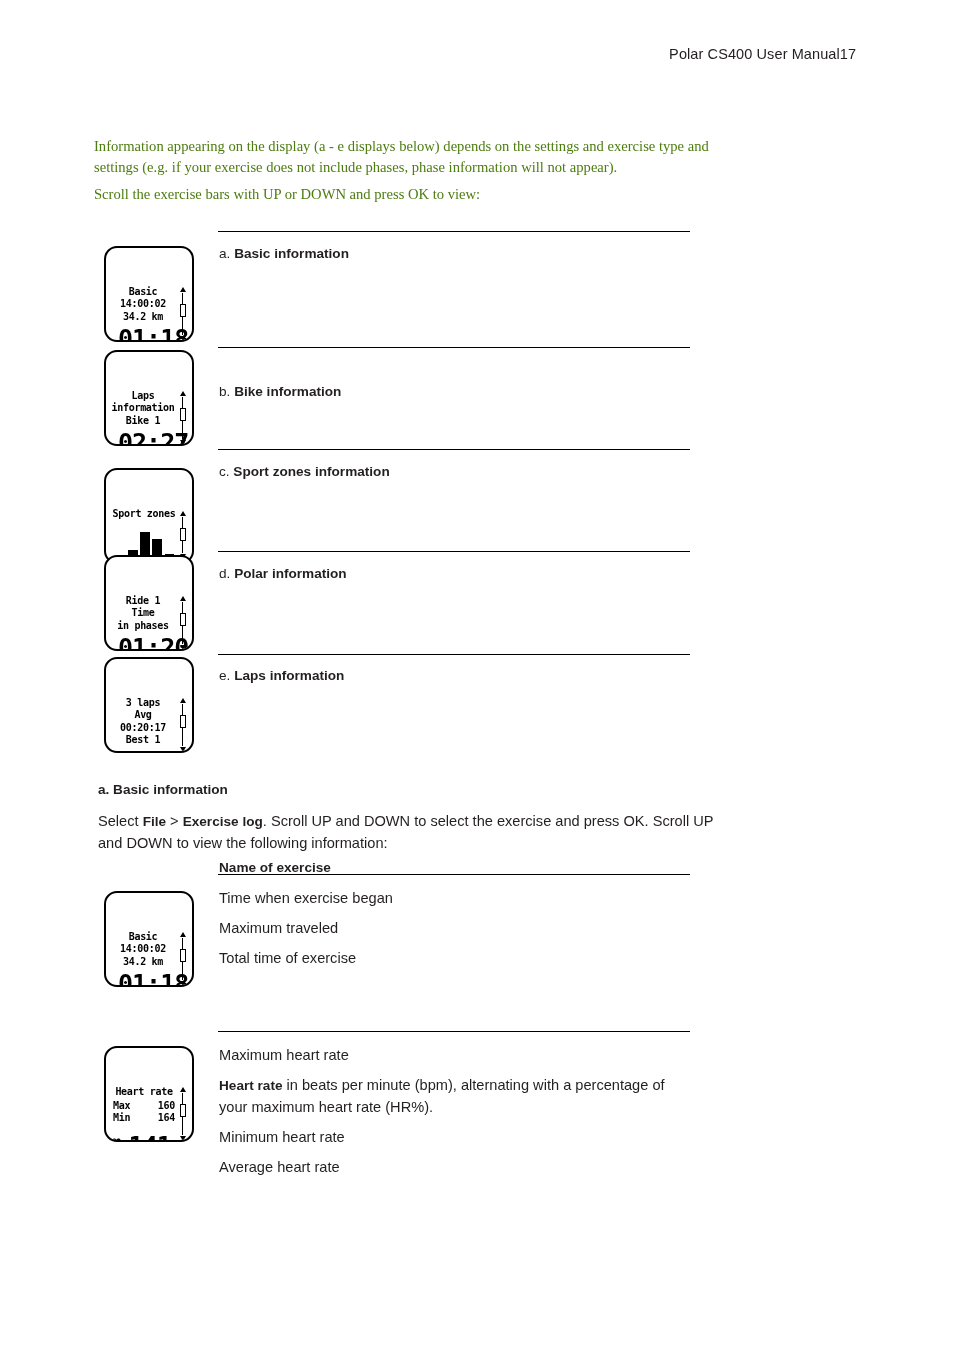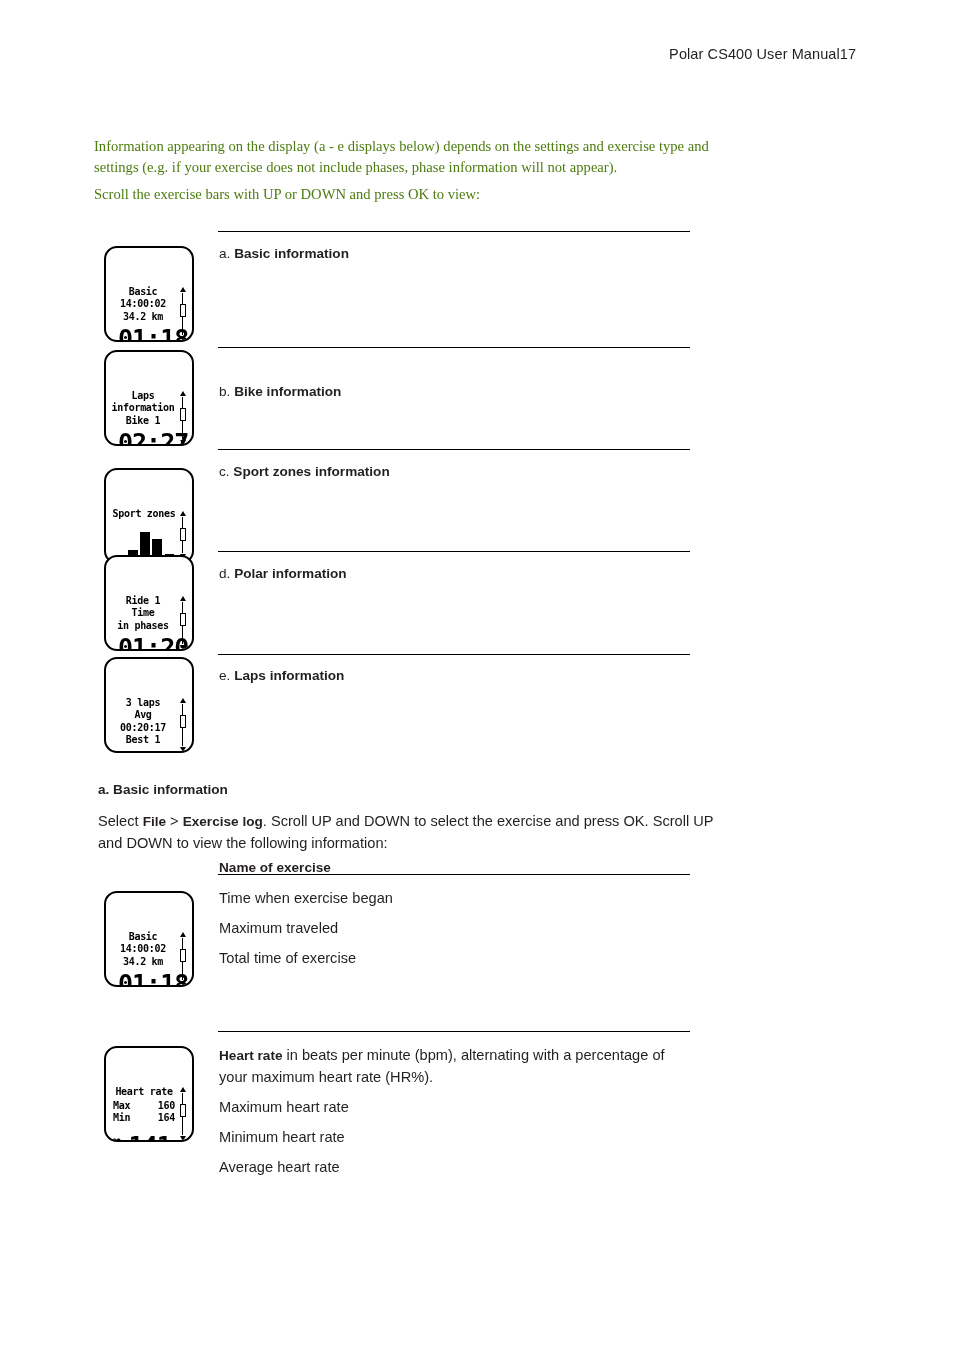--- a/index.html
+++ b/index.html
@@ -578,19 +578,19 @@
         <div class="back-arrow">
           <div class="head"></div>
             <div class="shaft"></div>
             <div class="hook"></div>
         </div>
       </div>
     </div>
   </div>
 
   <div class="detail-list" style="top:1045px;">
+    <p>Maximum heart rate</p>
     <p><b class="bold-line">Heart rate</b><span> in beats per minute (bpm), alternating with a percentage of your maximum heart rate (HR%).</span></p>
-    <p>Maximum heart rate</p>
     <p>Minimum heart rate</p>
     <p>Average heart rate</p>
   </div>
 
 </div>
 
 </body></html>

